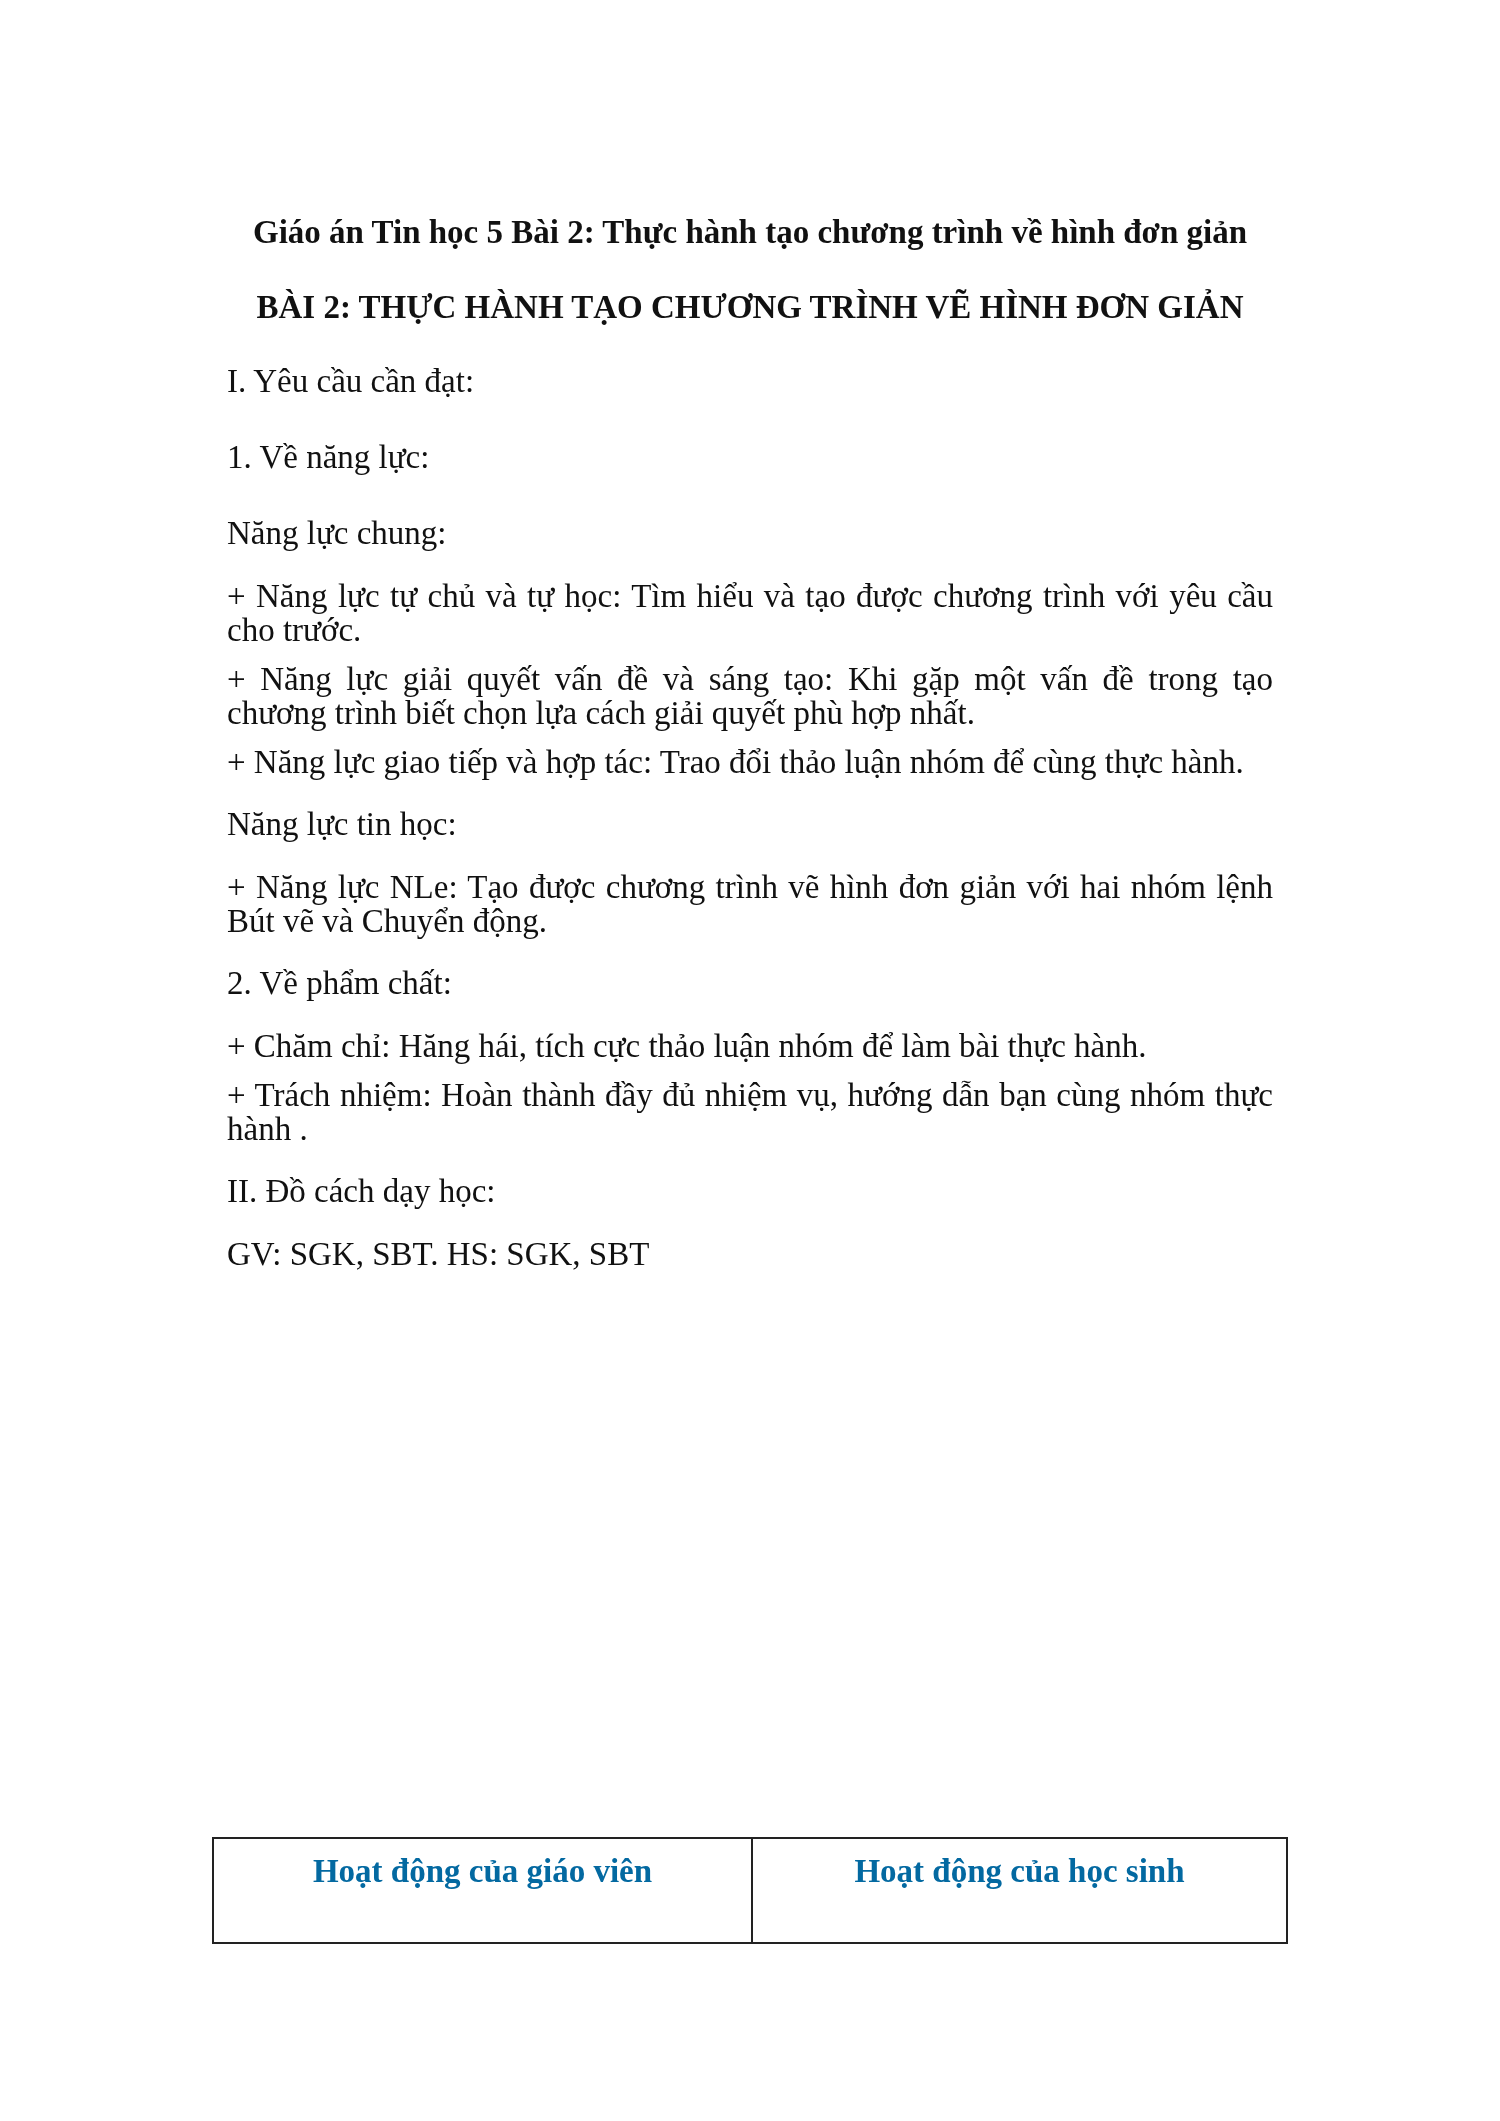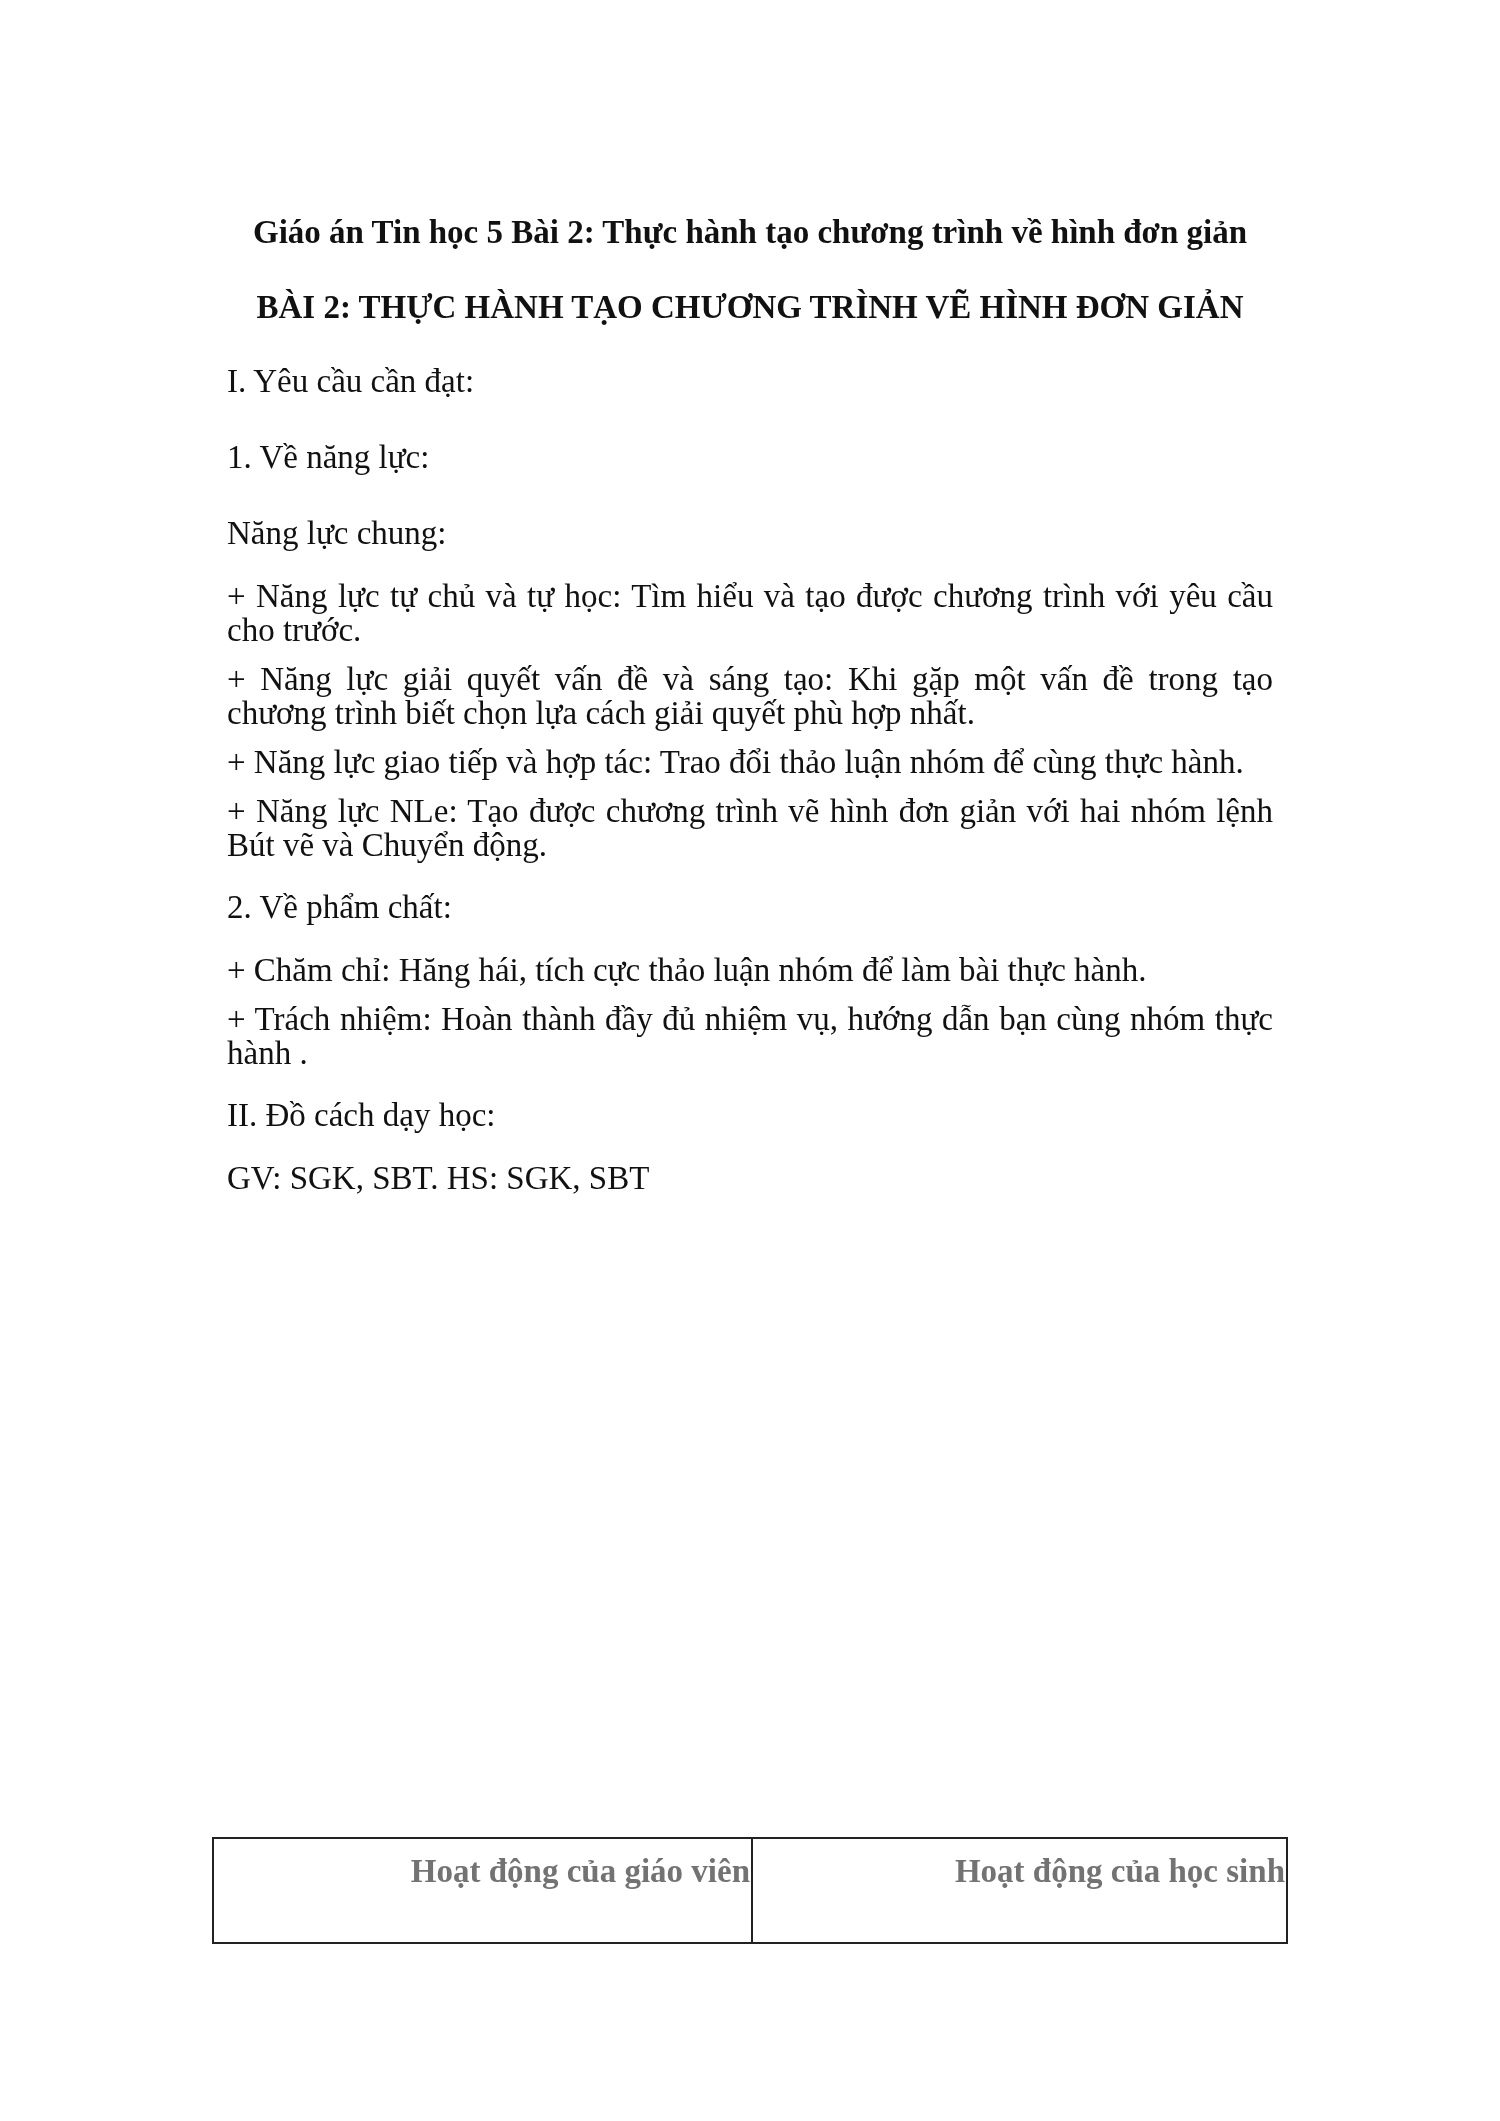--- a/index.html
+++ b/index.html
@@ -58,41 +58,42 @@
       border-collapse: collapse;
       table-layout: fixed;
     }
     table.activities th {
       border: 2px solid #222222;
       height: 88px;
       vertical-align: top;
       padding-top: 14px;
       font-size: 33px;
       font-weight: bold;
-      text-align: right;
+      text-align: center;
       font-family: "Liberation Serif", "DejaVu Serif", serif;
-      color: #737373;
+      color: #0369a1;
     }
     table.activities th.col-teacher { width: 535px; }
   </style>
 </head>
 <body>
 
 <div class="page">
   <div class="title">Giáo án Tin học 5 Bài 2: Thực hành tạo chương trình về hình đơn giản</div>
   <div class="title main">BÀI 2: THỰC HÀNH TẠO CHƯƠNG TRÌNH VẼ HÌNH ĐƠN GIẢN</div>
 
   <div class="heading">I. Yêu cầu cần đạt:</div>
   <div class="heading">1. Về năng lực:</div>
   <div class="heading">Năng lực chung:</div>
 
   <p class="para">+ Năng lực tự chủ và tự học: Tìm hiểu và tạo được chương trình với yêu cầu cho trước.</p>
   <p class="para">+ Năng lực giải quyết vấn đề và sáng tạo: Khi gặp một vấn đề trong tạo chương trình biết chọn lựa cách giải quyết phù hợp nhất.</p>
   <p class="para">+ Năng lực giao tiếp và hợp tác: Trao đổi thảo luận nhóm để cùng thực hành.</p>
 
+  <div class="heading">Năng lực tin học:</div>
   <p class="para">+ Năng lực NLe: Tạo được chương trình vẽ hình đơn giản với hai nhóm lệnh Bút vẽ và Chuyển động.</p>
 
   <div class="heading">2. Về phẩm chất:</div>
   <p class="para">+ Chăm chỉ: Hăng hái, tích cực thảo luận nhóm để làm bài thực hành.</p>
   <p class="para">+ Trách nhiệm: Hoàn thành đầy đủ nhiệm vụ, hướng dẫn bạn cùng nhóm thực hành .</p>
 
   <div class="heading">II. Đồ cách dạy học:</div>
   <p class="para">GV: SGK, SBT. HS: SGK, SBT</p>
 
 </div>

